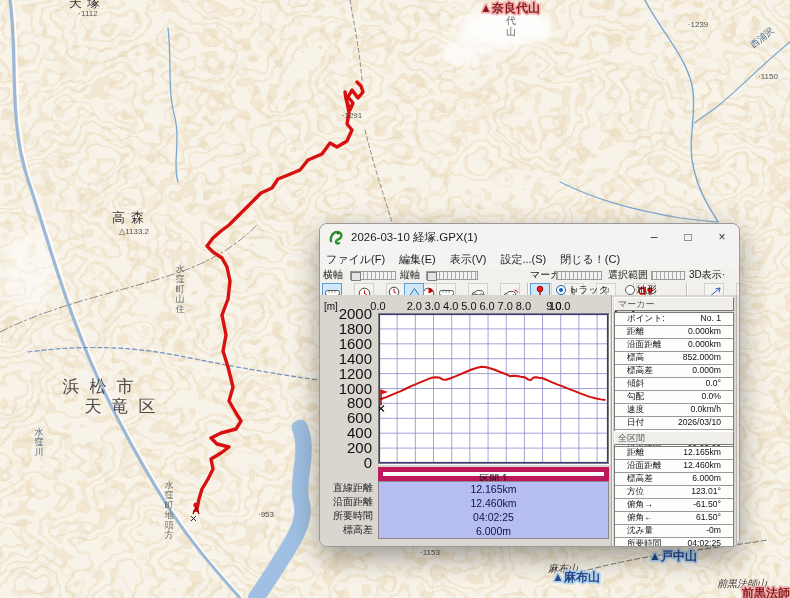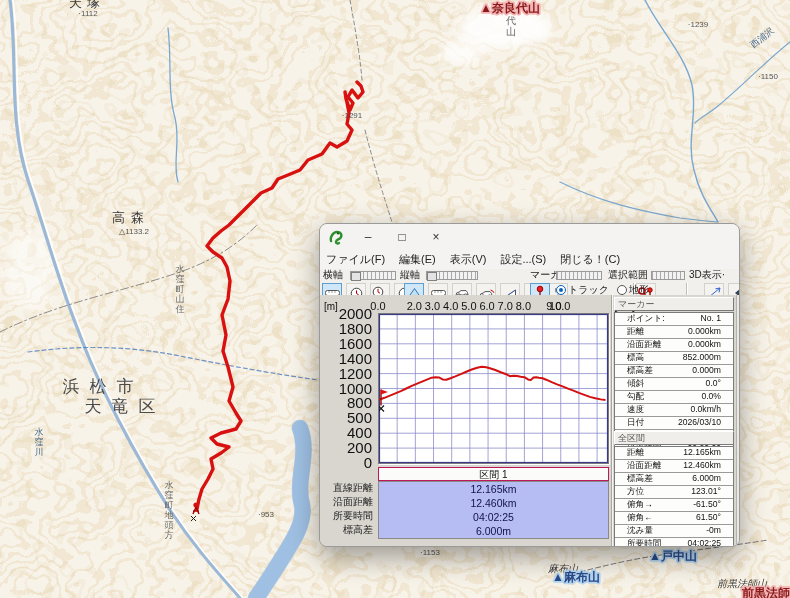--- a/index.html
+++ b/index.html
@@ -20,21 +20,21 @@
   .menubar{height:19px;background:#f4f3f1;display:flex;align-items:center;gap:2px;
            font-size:11px;color:#222;}
   .menu-item{padding:1px 6px;}
   .tb1{position:relative;height:13px;background:#f1f0ed;font-size:10px;color:#222;}
   .tb1 span.lbl{position:absolute;top:0;line-height:12px;white-space:nowrap;}
   .slider{position:absolute;top:2px;height:9px;border:1px solid #9a9a9a;
           background:repeating-linear-gradient(90deg,#a8a8a8 0 1px,#f2f2f2 1px 4px);}
   .slider.thumb::before{content:"";position:absolute;left:0;top:0;width:8px;height:7px;
           background:#e3e3e3;border:1px solid #808080;}
   .tb2{position:relative;height:23px;background:#f1f0ed;border-bottom:1px solid #bdbab4;}
-  .tb2 .grp{position:absolute;top:1px;display:flex;gap:4px;}
+  .tb2 .grp{position:absolute;top:1px;display:flex;gap:12px;}
   .tbtn{width:20px;height:20px;display:flex;align-items:center;justify-content:center;
         border:1px solid #d3d1cb;background:#f4f3f0;}
   .tbtn.sel{background:#cfe7f8;border-color:#5e9fd2;}
   .sep{position:absolute;top:1px;height:20px;border-left:1px solid #c2bfb9;border-right:1px solid #fff;}
   .radio{display:flex;align-items:center;gap:2px;font-size:10px;color:#222;margin-left:4px;}
   .rdot{width:10px;height:10px;border-radius:50%;border:1px solid #555;background:#fff;position:relative;}
   .rdot.on{border-color:#0a63c0;}
   .rdot.on::after{content:"";position:absolute;left:2px;top:2px;width:4px;height:4px;border-radius:50%;background:#0a63c0;}
   
   .content{position:absolute;left:0;top:71px;right:0;bottom:0;background:#d9d6d0;}
@@ -42,21 +42,21 @@
   .xticks{position:absolute;left:58px;top:5px;width:231px;height:12px;font-size:11px;color:#111;text-decoration:underline;}
   .xtick{position:absolute;transform:translateX(-50%);top:0;}
   .unit-km{position:absolute;right:-26px;top:0;}
   .yticks{position:absolute;left:0;top:18px;width:54px;height:151px;font-size:15px;color:#111;}
   .ytick{position:absolute;right:2px;transform:translateY(-50%);}
   .plot{position:absolute;left:58px;top:18px;width:231px;height:151px;background:#fff;
         border:1px solid #7a7a7a;box-shadow:1px 1px 0 #fff;}
   .divider{position:absolute;left:291px;top:0;bottom:0;border-left:1px solid #a9a6a0;border-right:1px solid #f5f4f2;}
   
   .sec-head{position:absolute;left:58px;top:172px;width:231px;height:14px;background:#fbfbfa;
-            border:1px solid #be185d;font-size:10px;color:#111;text-align:center;line-height:13px;}
+            border:5px solid #be185d;font-size:10px;color:#111;text-align:center;line-height:13px;}
   .sec-rows{position:absolute;left:58px;top:186px;width:231px;border:1px solid #8a8a8a;background:#b6bdf2;}
   .sec-row{height:14px;font-size:10.5px;color:#12124a;text-align:center;line-height:14px;}
   .sec-labels{position:absolute;left:0;top:186px;width:56px;}
   .sec-label{height:14px;font-size:10px;color:#222;text-align:right;padding-right:3px;line-height:14px;white-space:nowrap;}
   
   .p-head{position:absolute;left:294px;width:120px;height:14px;background:#f0eeea;
           border:1px solid;border-color:#fff #7a7a7a #7a7a7a #fff;font-size:9px;color:#5a5a5a;
           padding-left:3px;line-height:12px;}
   .p-rows{position:absolute;left:294px;width:120px;border:1px solid #7a7a7a;background:#fdfdfc;}
   .p-row{display:flex;justify-content:space-between;font-size:8.6px;color:#111;
@@ -160,20 +160,21 @@
 </svg>
 </div>
 
 <div class="win">
 
   <div class="titlebar">
     <svg class="app-ico" viewBox="0 0 16 16">
       <path d="M3,12 C2,8 5,3 9,3 C13,3 14,6 13,8 C12,11 8,10 8,13 C8,14.5 10,15 11,14" fill="none" stroke="#2f8f2f" stroke-width="2.4" stroke-linecap="round"></path>
       <circle cx="10" cy="4.5" r="1" fill="#0a4a0a"></circle>
     </svg>
+    <span class="title-text">2026-03-10 経塚.GPX(1)</span>
     <span class="winbtn">–</span>
     <span class="winbtn">□</span>
     <span class="winbtn">×</span>
   </div>
 
   <div class="menubar">
     <span class="menu-item">ファイル(F)</span>
     <span class="menu-item">編集(E)</span>
     <span class="menu-item">表示(V)</span>
     <span class="menu-item">設定...(S)</span>
@@ -331,21 +332,21 @@
           <span class="unit-km">[km]</span>
         </div>
     <div class="yticks" id="yticks">
           <span class="ytick" style="top: 0px;">2000</span>
           <span class="ytick" style="top: 14.9px;">1800</span>
           <span class="ytick" style="top: 29.8px;">1600</span>
           <span class="ytick" style="top: 44.7px;">1400</span>
           <span class="ytick" style="top: 59.6px;">1200</span>
           <span class="ytick" style="top: 74.5px;">1000</span>
           <span class="ytick" style="top: 89.4px;">800</span>
-          <span class="ytick" style="top: 104.3px;">500</span>
+          <span class="ytick" style="top: 104.3px;">600</span>
           <span class="ytick" style="top: 119.2px;">400</span>
           <span class="ytick" style="top: 134.1px;">200</span>
           <span class="ytick" style="top: 149px;">0</span>
         </div>
     <div class="plot">
       <svg id="chart-svg" width="229" height="149" viewBox="0 0 229 149">
             <rect x="0" y="0" width="229" height="149" fill="#fff"></rect>
             <line x1="0" y1="0" x2="0" y2="149" stroke="#8c8ccd" stroke-width="0.8"></line>
             <line x1="18.174603174603174" y1="0" x2="18.174603174603174" y2="149" stroke="#8c8ccd" stroke-width="0.8"></line>
             <line x1="36.34920634920635" y1="0" x2="36.34920634920635" y2="149" stroke="#8c8ccd" stroke-width="0.8"></line>

